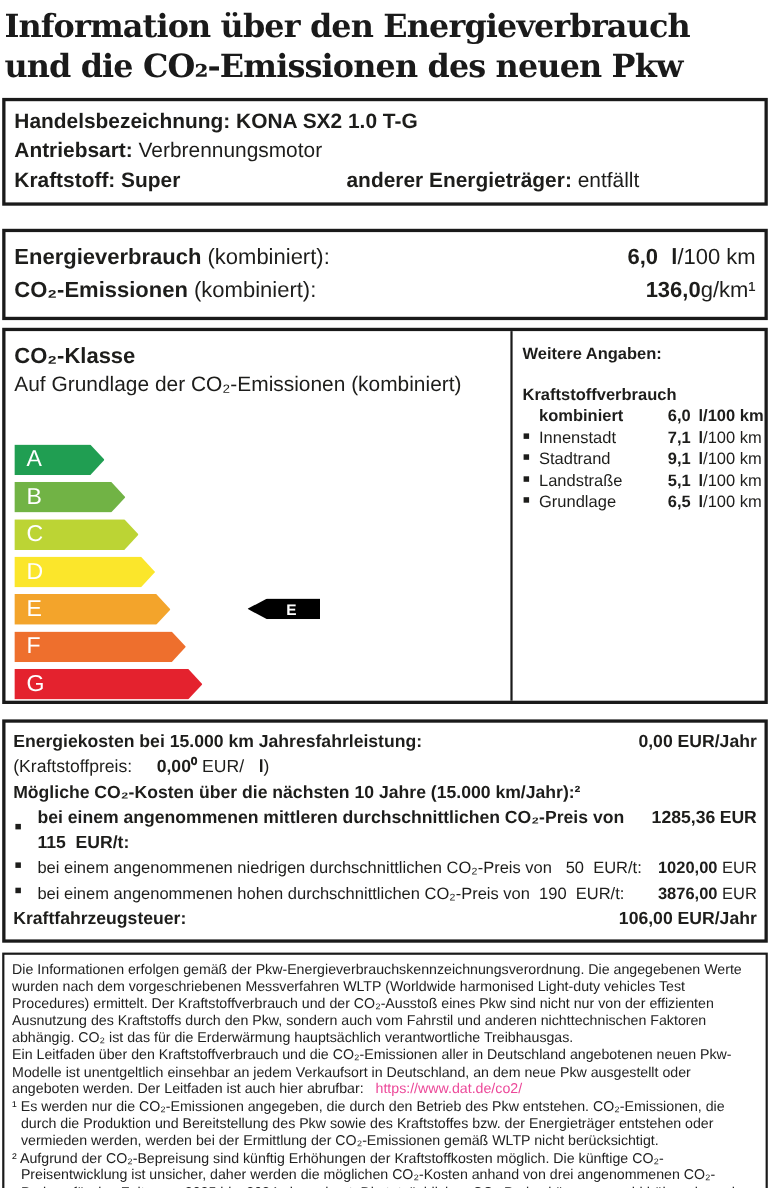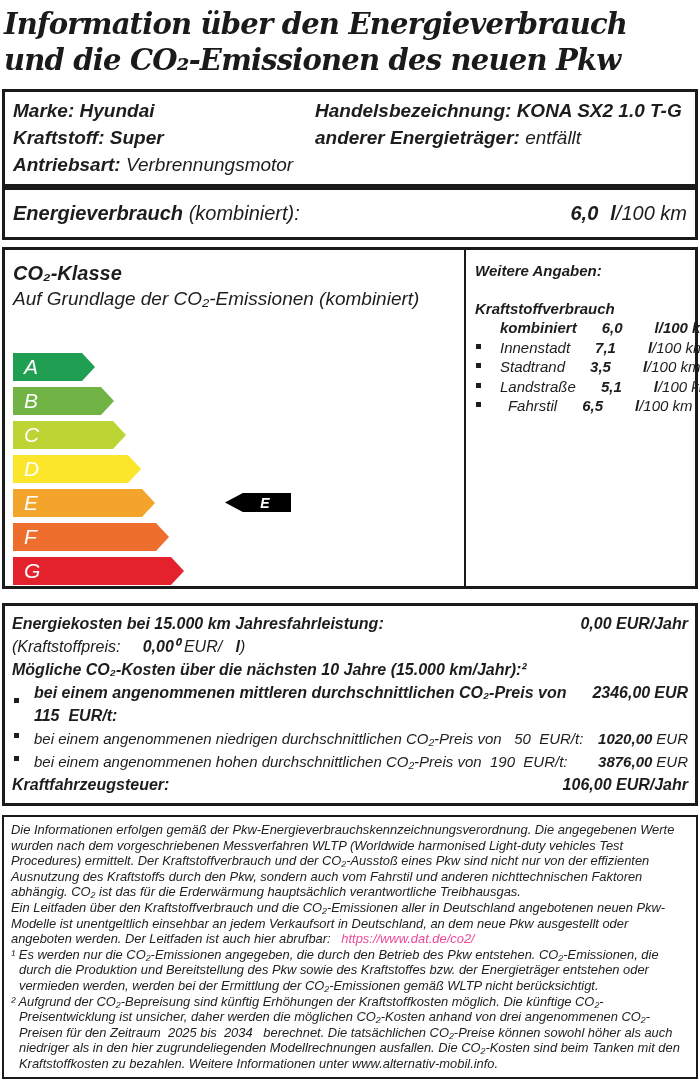--- a/index.html
+++ b/index.html
@@ -1,35 +1,35 @@
 <!DOCTYPE html>
 <html><head>
 <meta charset="utf-8">
 <style>
   * { margin:0; padding:0; box-sizing:border-box; }
   html,body { width:700px; height:1080px; background:#fff; overflow:hidden;
     font-family:"Liberation Sans", sans-serif; color:#1d1d1b; }
-  .page { width:700px; height:840px; padding:6px 2px 0 2px;font-style:italic; }
+  .page { width:700px; height:840px; padding:6px 2px 0 2px; }
 
   
   .title { font-family:"DejaVu Serif", serif; font-weight:bold; font-size:29px;
     line-height:36px; letter-spacing:-0.8px; color:#1a1a1a; padding-left:2px; }
 
   
   .box { border:3px solid #1a1a1a; width:696px; }
 
   
   .box-vehicle { margin-top:11px; padding:5px 8px 6px 8px; font-size:19px; line-height:27px; }
   .vrow { display:flex; }
   .vcol1 { width:302px; }
   .vcol2 { flex:1; }
   .lbl { font-weight:bold; }
 
   
-  .box-consum { margin-top:0; padding:8px 8px 9px 8px; font-size:20px; line-height:30px; }
+  .box-consum { margin-top:21px; padding:8px 8px 9px 8px; font-size:20px; line-height:30px; }
   .crow { display:flex; align-items:baseline; }
   .crow .left { flex:1; }
   .crow .val { font-weight:bold; }
   .crow .gap { width:12px; }
   .ub { font-weight:bold; }
 
   
   .box-class { margin-top:7px; height:342px; display:flex; }
   .class-left { flex:1; position:relative; padding:10px 0 0 8px; }
   .class-title { font-size:20px; font-weight:bold; line-height:26px; }
@@ -39,21 +39,21 @@
     clip-path:polygon(0 0, calc(100% - 13px) 0, 100% 50%, calc(100% - 13px) 100%, 0 100%); }
   .arrow-letter { color:#fff; font-size:21px; padding-left:11px; }
   .pointer { position:absolute; left:212px; top:140px; width:66px; height:19px; background:#000;
     clip-path:polygon(0 50%, 27% 0, 100% 0, 100% 100%, 27% 100%);
     display:flex; align-items:center; justify-content:center; }
   .pointer span { color:#fff; font-weight:bold; font-size:14px; padding-left:14px; }
 
   .class-right { width:231px; border-left:2px solid #1a1a1a; padding:12px 7px 18px 9px; font-size:15px; }
   .wa-title { font-weight:bold; margin-bottom:20px; }
   .wa-head { font-weight:bold; line-height:19px; }
-  .wa-row { display:flex; align-items:baseline; line-height:19.5px;gap:25px; }
+  .wa-row { display:flex; align-items:baseline; line-height:19.5px; }
   .wa-row.wa-bold { font-weight:bold; }
   .wa-bullet { width:15px; position:relative; }
   .wa-bullet.show::before { content:""; position:absolute; left:1px; top:-9px; width:5px; height:5px; background:#1d1d1b; }
   .wa-label { flex:1; }
   .wa-val { width:34px; text-align:right; font-weight:bold; }
   .wa-unit { width:60px; text-align:left; padding-left:7px; white-space:nowrap; }
   .wa-bold .wa-unit { font-weight:bold; }
 
   
   .box-costs { margin-top:14px; padding:6px 7px 7px 7px; font-size:16px; line-height:23px; }
@@ -80,53 +80,54 @@
 
 <div class="page">
 
   <div class="title">
     <div>Information über den Energieverbrauch</div>
     <div>und die CO₂-Emissionen des neuen Pkw</div>
   </div>
 
   <div class="box box-vehicle">
     <div class="vrow">
-      <div class="vcol1">
-        <span class="lbl">Marke:</span>
-        <span class="lbl">Hyundai</span>
-      </div>
       <div class="vcol2">
         <span class="lbl">Handelsbezeichnung:</span>
         <span class="lbl">KONA SX2 1.0 T-G</span>
+      </div>
+    </div>
+    <div class="vrow">
+      <div>
+        <span class="lbl">Antriebsart:</span>
+        <span>Verbrennungsmotor</span>
       </div>
     </div>
     <div class="vrow">
       <div class="vcol1">
         <span class="lbl">Kraftstoff:</span>
         <span class="lbl">Super</span>
       </div>
       <div class="vcol2">
         <span class="lbl">anderer Energieträger:</span>
         <span>entfällt</span>
-      </div>
-    </div>
-    <div class="vrow">
-      <div>
-        <span class="lbl">Antriebsart:</span>
-        <span>Verbrennungsmotor</span>
       </div>
     </div>
   </div>
 
   <div class="box box-consum">
     <div class="crow">
       <span class="left"><b>Energieverbrauch</b><span> (kombiniert):</span></span>
       <span class="val">6,0</span>
       <span class="gap"></span>
       <span><span class="ub">l</span><span>/100 km</span></span>
+    </div>
+    <div class="crow">
+      <span class="left"><b>CO₂-Emissionen</b><span> (kombiniert):</span></span>
+      <span class="val">136,0</span>
+      <span>g/km¹</span>
     </div>
   </div>
 
   <div class="box box-class">
     <div class="class-left">
       <div class="class-title">CO₂-Klasse</div>
       <div class="class-sub">Auf Grundlage der CO₂-Emissionen (kombiniert)</div>
       <div class="arrows">
         <div class="arrow" style="background: rgb(32, 158, 82); width: 82px;">
             <span class="arrow-letter">A</span>
@@ -165,51 +166,51 @@
       </div>
       <div class="wa-row">
         <span class="wa-bullet show"></span>
         <span class="wa-label">Innenstadt</span>
         <span class="wa-val">7,1</span>
         <span class="wa-unit"><span class="ub">l</span><span>/100 km</span></span>
       </div>
       <div class="wa-row">
         <span class="wa-bullet show"></span>
         <span class="wa-label">Stadtrand</span>
-        <span class="wa-val">3,5</span>
+        <span class="wa-val">9,1</span>
         <span class="wa-unit"><span class="ub">l</span><span>/100 km</span></span>
       </div>
       <div class="wa-row">
         <span class="wa-bullet show"></span>
         <span class="wa-label">Landstraße</span>
         <span class="wa-val">5,1</span>
         <span class="wa-unit"><span class="ub">l</span><span>/100 km</span></span>
       </div>
       <div class="wa-row">
         <span class="wa-bullet show"></span>
-        <span class="wa-label">Fahrstil</span>
+        <span class="wa-label">Grundlage</span>
         <span class="wa-val">6,5</span>
         <span class="wa-unit"><span class="ub">l</span><span>/100 km</span></span>
       </div>
     </div>
   </div>
 
   <div class="box box-costs">
     <div class="erow">
       <span class="text bold">Energiekosten bei 15.000 km Jahresfahrleistung:</span>
       <span class="rval">0,00 EUR/Jahr</span>
     </div>
     <div class="fuelprice">
       <span>(Kraftstoffpreis:</span><span class="sp">     </span><span class="bold">0,00⁰</span><span> EUR/</span><span class="sp">   </span><span class="bold">l</span><span>)</span>
     </div>
     <div class="bold">Mögliche CO₂-Kosten über die nächsten 10 Jahre (15.000 km/Jahr):²</div>
     <div class="erow bold">
       <span class="bullet"></span>
       <span class="text">bei einem angenommenen mittleren durchschnittlichen CO₂-Preis von  115  EUR/t:</span>
-      <span class="rval">2346,00</span>
+      <span class="rval">1285,36</span>
       <span class="runit">EUR</span>
     </div>
     <div class="erow smallrow">
       <span class="bullet"></span>
       <span class="text">bei einem angenommenen niedrigen durchschnittlichen CO₂-Preis von   50  EUR/t:</span>
       <span class="rval">1020,00</span>
       <span class="runit">EUR</span>
     </div>
     <div class="erow smallrow">
       <span class="bullet"></span>

